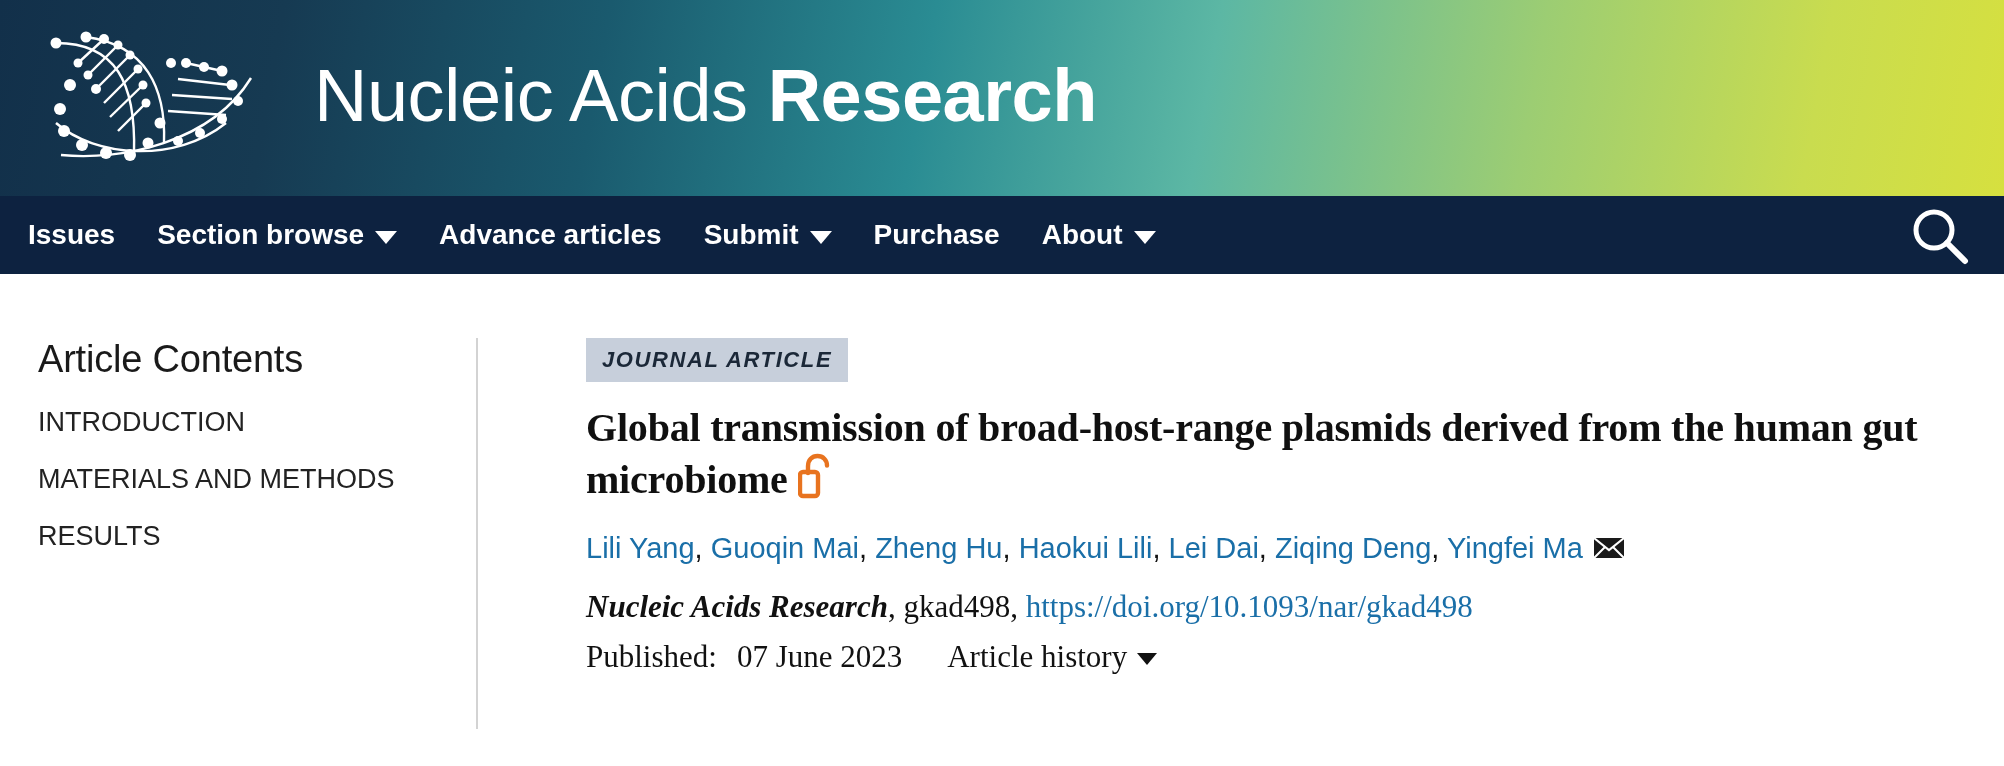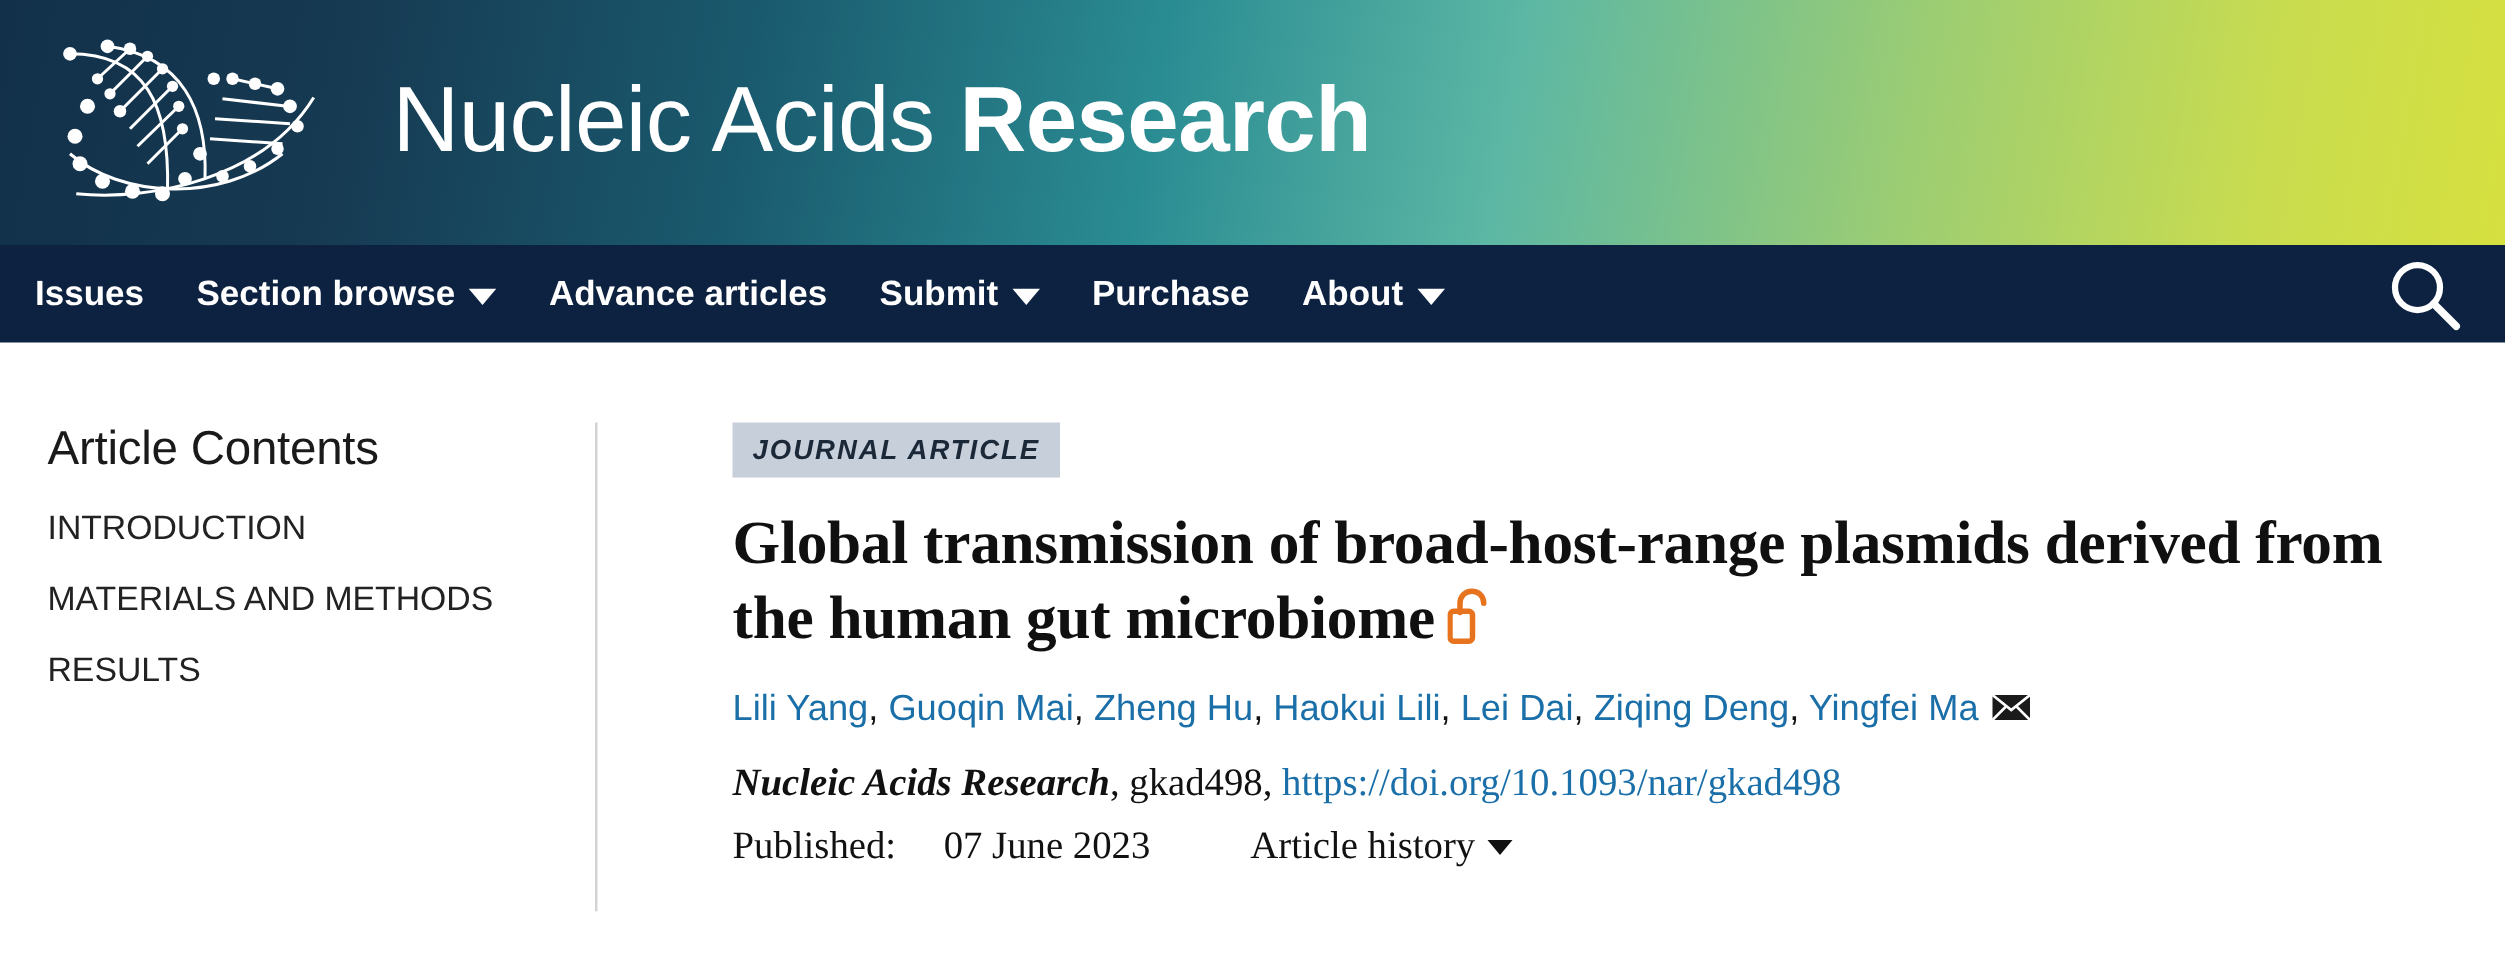--- a/index.html
+++ b/index.html
@@ -127,21 +127,21 @@
     font-size: 22px;
     font-weight: 700;
     letter-spacing: 1.6px;
     padding: 9px 16px 9px 16px;
     margin-bottom: 22px;
     font-style: italic;
   }
   .article-title {
     font-family: "Liberation Serif", serif;
     font-weight: 700;
-    font-size: 49px;
+    font-size: 40px;
     line-height: 1.22;
     color: #101010;
     margin: 0 0 18px 0;
     letter-spacing: -0.2px;
   }
   .oa-lock {
     display: inline-block;
     vertical-align: -6px;
     margin-left: 10px;
   }
@@ -168,26 +168,26 @@
     margin: 0 0 14px 0;
   }
   .cite-line .jname { font-style: italic; font-weight: 700; }
   .cite-line a { color: #1a6fa8; text-decoration: none; cursor: pointer; }
   .pub-line {
     font-family: "Liberation Serif", serif;
     font-size: 31px;
     color: #111111;
     display: flex;
     align-items: center;
-    gap: 32px;
+    gap: 14px;
   }
   .pub-label { font-weight: 400; }
   .pub-date { margin-left: 6px; }
   .art-history {
-    margin-left: 48px;
+    margin-left: 31px;
     display: flex;
     align-items: center;
     gap: 10px;
     cursor: pointer;
   }
   .caret-dark {
     width: 0; height: 0;
     border-left: 10px solid transparent;
     border-right: 10px solid transparent;
     border-top: 12px solid #111111;

